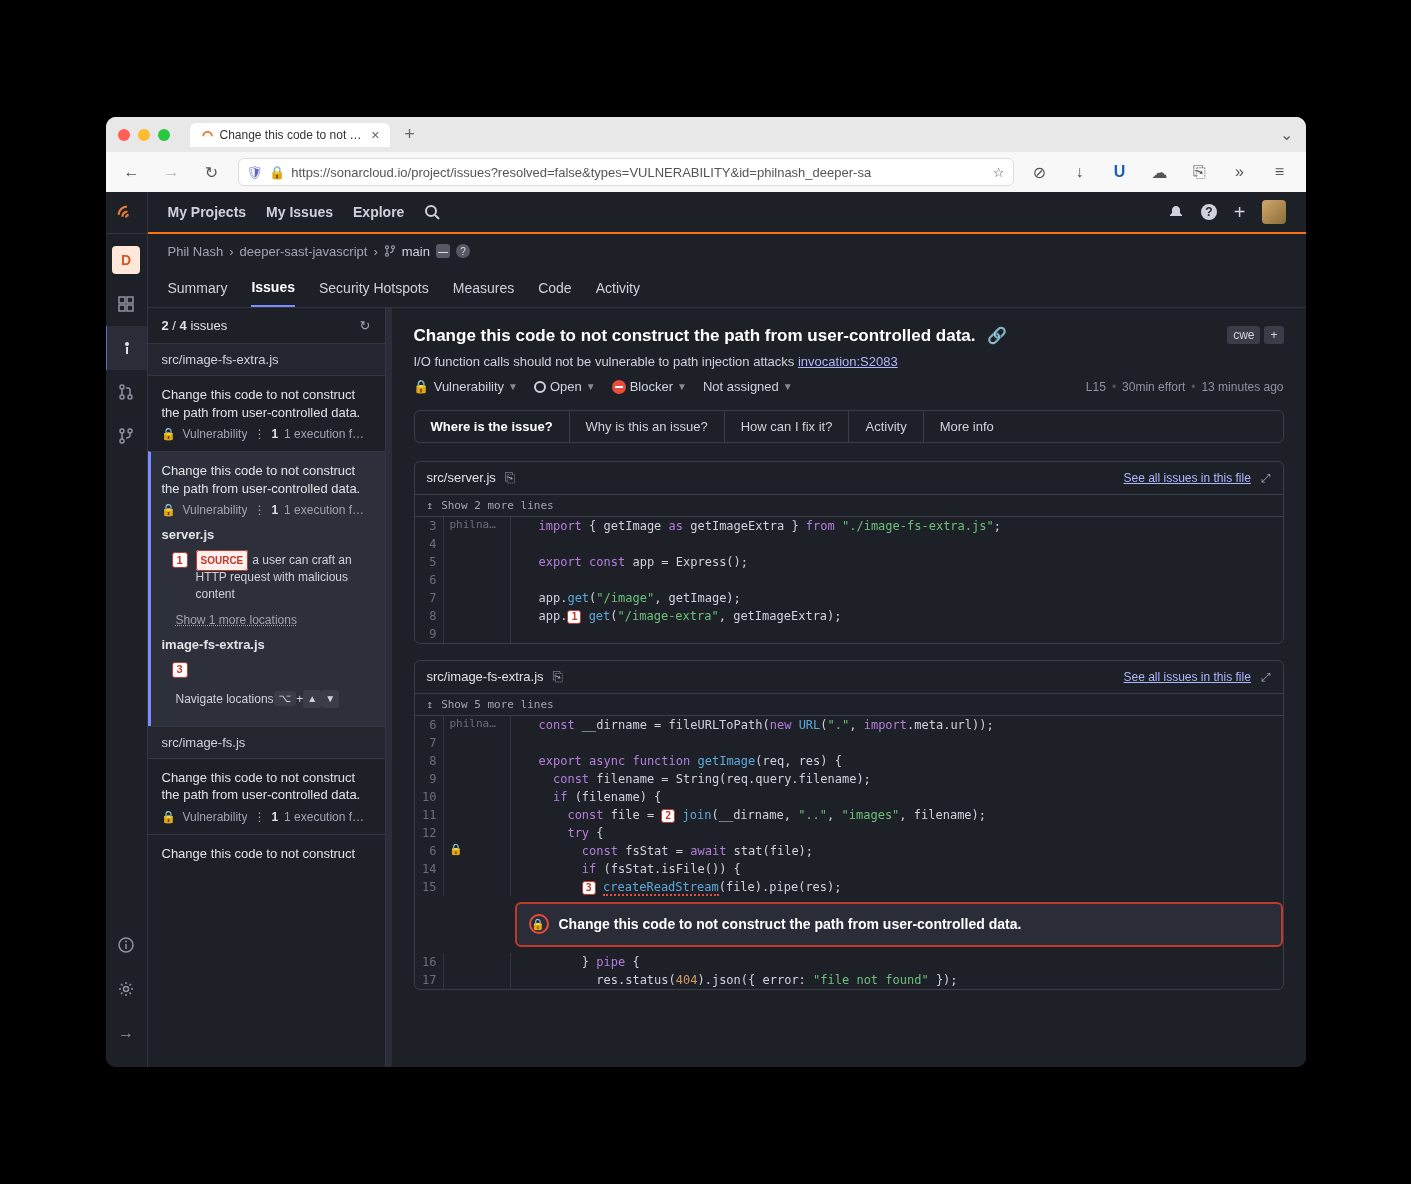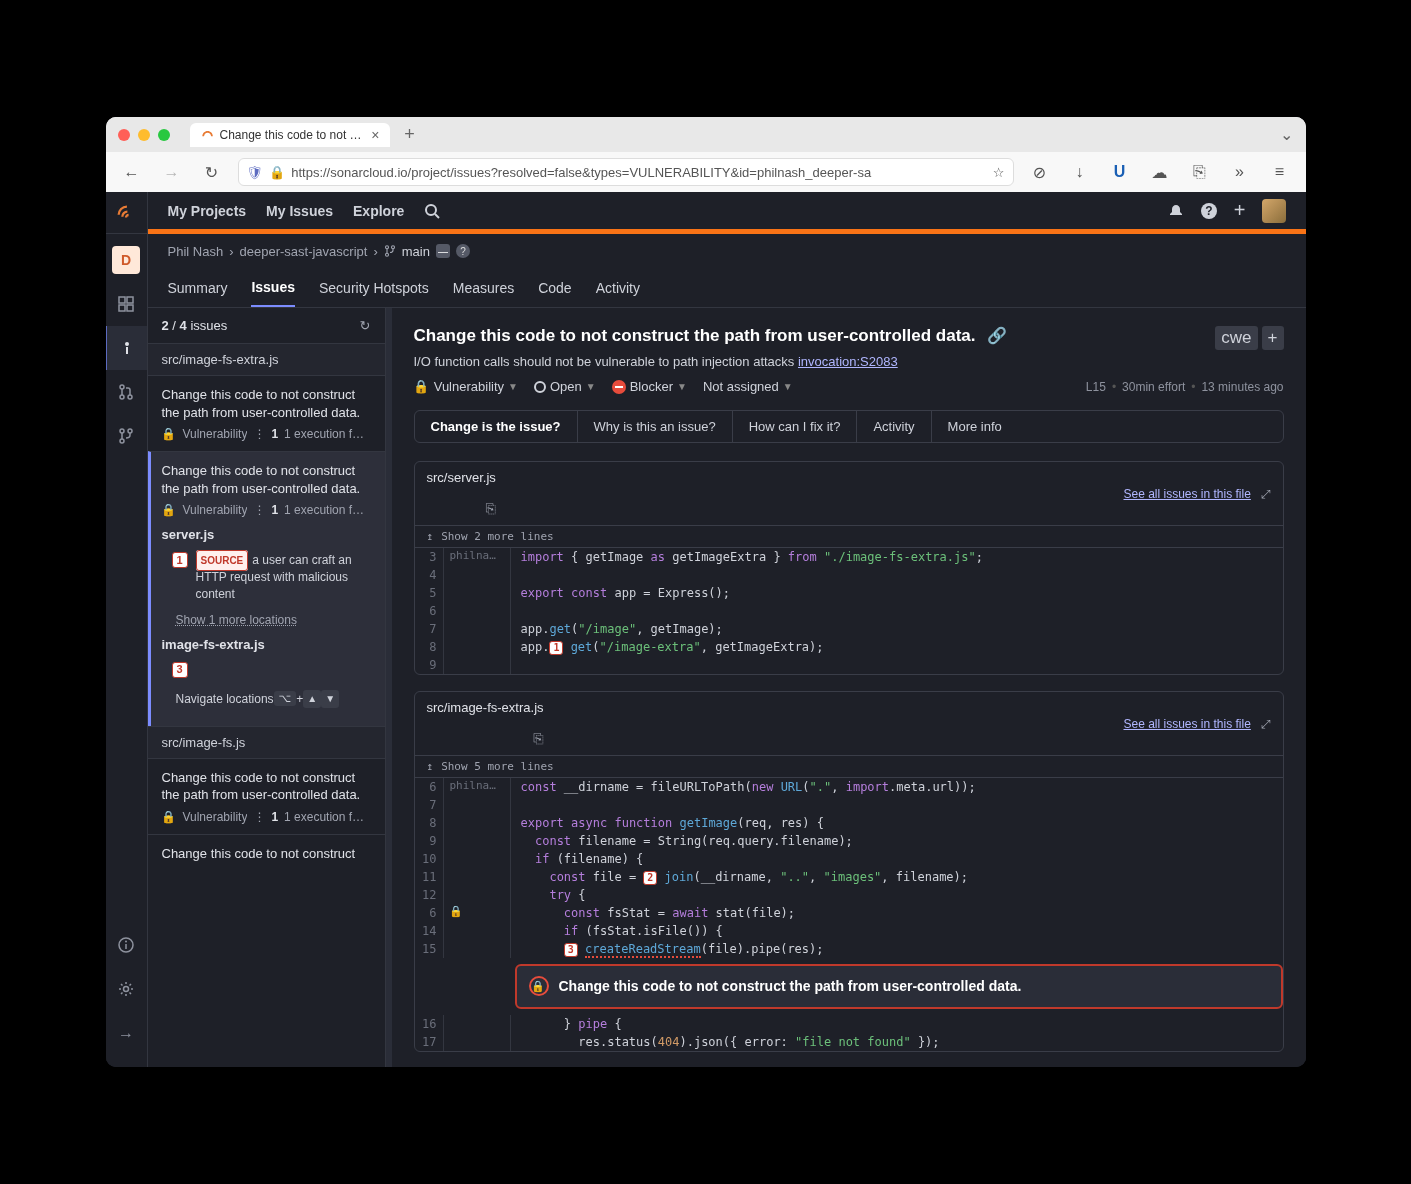--- a/index.html
+++ b/index.html
@@ -26,21 +26,21 @@
 
 .app { flex: 1; display: flex; background: #1e2028; color: #e0e2e8; overflow: hidden; }
 .left-rail { width: 42px; background: #1e2028; border-right: 1px solid #333640; display: flex; flex-direction: column; align-items: center; padding-top: 0; }
 .rail-logo { width: 42px; height: 42px; display: flex; align-items: center; justify-content: center; color: #e87b35; font-size: 20px; font-weight: bold; border-bottom: 1px solid #333640; }
 .rail-orgbadge { width: 28px; height: 28px; background: #ffe8d9; color: #d05a2a; border-radius: 4px; display: flex; align-items: center; justify-content: center; font-weight: 600; margin: 12px 0 8px; font-size: 14px; }
 .rail-item { width: 42px; height: 44px; display: flex; align-items: center; justify-content: center; color: #8e929e; cursor: pointer; }
 .rail-item.active { background: #2a2d38; color: #e0e2e8; border-left: 2px solid #5c6bc0; }
 .rail-bottom { margin-top: auto; padding-bottom: 12px; display: flex; flex-direction: column; align-items: center; }
 
 .app-body { flex: 1; display: flex; flex-direction: column; overflow: hidden; }
-.top-nav { height: 42px; background: #1e2028; display: flex; align-items: center; padding: 0 20px; gap: 20px; border-bottom: 5px solid #f97316; }
+.top-nav { height: 42px; background: #1e2028; display: flex; align-items: center; padding: 0 20px; gap: 20px; border-bottom: 2px solid #f97316; }
 .top-nav-link { color: #cfd2da; font-size: 14px; font-weight: 600; cursor: pointer; }
 .top-nav-right { margin-left: auto; display: flex; gap: 16px; align-items: center; }
 .top-nav-icon { color: #cfd2da; cursor: pointer; font-size: 16px; }
 .avatar { width: 24px; height: 24px; border-radius: 4px; background: linear-gradient(135deg,#d4a76a,#8a6d3b); }
 
 .breadcrumb-bar { height: 34px; display: flex; align-items: center; padding: 0 20px; gap: 6px; font-size: 13px; color: #a0a4b0; background: #1e2028; }
 .breadcrumb-bar .crumb { color: #a0a4b0; cursor: pointer; }
 .branch-name { color: #cfd2da; }
 .branch-badge { background: #555966; color: #fff; border-radius: 3px; width: 14px; height: 14px; display: inline-flex; align-items: center; justify-content: center; font-size: 10px; }
 .info-icon { background: #555966; color: #ddd; border-radius: 50%; width: 14px; height: 14px; display: inline-flex; align-items: center; justify-content: center; font-size: 10px; }
@@ -78,49 +78,49 @@
 .nav-locations .kbd { background: #3a3d48; border-radius: 3px; padding: 1px 5px; font-size: 11px; }
 .nav-locations .arrow-btn { background: #3a3d48; width: 18px; height: 18px; display: inline-flex; align-items: center; justify-content: center; border-radius: 3px; cursor: pointer; font-size: 10px; }
 
 .issue-detail { flex: 1; padding: 18px 22px; overflow-y: auto; background: #1e2028; }
 .detail-title-row { display: flex; align-items: flex-start; gap: 8px; margin-bottom: 8px; }
 .detail-title { font-size: 17px; font-weight: 700; color: #fff; }
 .link-icon { color: #a0a4b0; cursor: pointer; margin-left: 4px; }
 .detail-subtitle { font-size: 13px; color: #cfd2da; margin-bottom: 10px; }
 .rule-link { color: #b0b6ff; text-decoration: underline; cursor: pointer; }
 .detail-tags { float: right; display: flex; gap: 4px; }
-.tag-chip { background: #3a3d48; color: #cfd2da; border-radius: 3px; padding: 2px 6px; font-size: 17px; }
+.tag-chip { background: #3a3d48; color: #cfd2da; border-radius: 3px; padding: 2px 6px; font-size: 12px; }
 
 .detail-meta { display: flex; align-items: center; gap: 16px; font-size: 13px; color: #cfd2da; margin-bottom: 16px; flex-wrap: wrap; }
 .meta-chip { display: flex; align-items: center; gap: 4px; cursor: pointer; }
 .meta-chip .caret { font-size: 10px; color: #888; }
 .status-open-ring { width: 12px; height: 12px; border: 2px solid #cfd2da; border-radius: 50%; display: inline-block; }
 .blocker-icon { width: 14px; height: 14px; background: #e74c3c; border-radius: 50%; position: relative; display: inline-block; }
 .blocker-icon::before { content: ""; position: absolute; top: 6px; left: 3px; width: 8px; height: 2px; background: #fff; }
 .meta-right { margin-left: auto; color: #8e929e; font-size: 12px; display: flex; gap: 6px; }
 .meta-right .sep { color: #555; }
 
 .detail-tabs { display: flex; border: 1px solid #3a3d48; border-radius: 6px; overflow: hidden; margin-bottom: 18px; }
 .detail-tab { flex: none; padding: 8px 16px; font-size: 13px; color: #cfd2da; cursor: pointer; border-right: 1px solid #3a3d48; }
 .detail-tab:last-child { border-right: none; }
 .detail-tab.active { font-weight: 700; color: #fff; }
 
 .code-panel { border: 1px solid #3a3d48; border-radius: 6px; margin-bottom: 16px; overflow: hidden; }
 .code-panel-header { display: flex; align-items: center; justify-content: space-between; padding: 8px 12px; border-bottom: 1px solid #3a3d48; }
-.cp-file { font-size: 13px; color: #e0e2e8; display: flex; align-items: flex-end; gap: 16px; flex-direction: column; }
+.cp-file { font-size: 13px; color: #e0e2e8; display: flex; align-items: flex-start; gap: 9px; }
 .cp-links { display: flex; align-items: center; gap: 10px; font-size: 12px; }
 .cp-link { color: #b0b6ff; text-decoration: underline; cursor: pointer; }
 .cp-expand { color: #a0a4b0; cursor: pointer; }
 .show-lines { font-size: 11px; color: #a0a4b0; font-family: Menlo, monospace; padding: 4px 12px; border-bottom: 1px solid #3a3d48; display: flex; align-items: center; gap: 8px; }
 
 .code-body { font-family: Menlo, Consolas, monospace; font-size: 12px; line-height: 1.5; }
 .code-line { display: flex; }
 .gutter { width: 28px; text-align: right; color: #6a6e7a; padding-right: 6px; user-select: none; flex-shrink: 0; }
 .blame { width: 68px; border-right: 1px solid #333640; border-left: 1px solid #333640; padding: 0 6px; color: #6a6e7a; font-size: 11px; white-space: nowrap; overflow: hidden; text-overflow: ellipsis; flex-shrink: 0; }
-.code-text { padding-left: 10px; white-space: pre; color: #cfd2da; }
+.code-text { padding-left: 28px; white-space: pre; color: #cfd2da; }
 .kw-import { color: #b57edc; }
 .kw-from { color: #b57edc; }
 .kw-const { color: #b57edc; }
 .kw-export { color: #b57edc; }
 .kw-func { color: #b57edc; }
 .kw-if { color: #b57edc; }
 .kw-try { color: #b57edc; }
 .kw-else { color: #b57edc; }
 .kw-new { color: #b57edc; }
 .kw-await { color: #b57edc; }
@@ -406,21 +406,21 @@
             <span class="meta-right">
               <span>L15</span>
               <span class="sep">•</span>
               <span>30min effort</span>
               <span class="sep">•</span>
               <span>13 minutes ago</span>
             </span>
           </div>
 
           <div class="detail-tabs">
-            <span class="detail-tab active">Change is the issue?</span>
+            <span class="detail-tab active">Where is the issue?</span>
             <span class="detail-tab">Why is this an issue?</span>
             <span class="detail-tab">How can I fix it?</span>
             <span class="detail-tab">Activity</span>
             <span class="detail-tab">More info</span>
           </div>
 
           <div class="code-panel">
             <div class="code-panel-header">
               <span class="cp-file">
                 <span>src/server.js</span>

